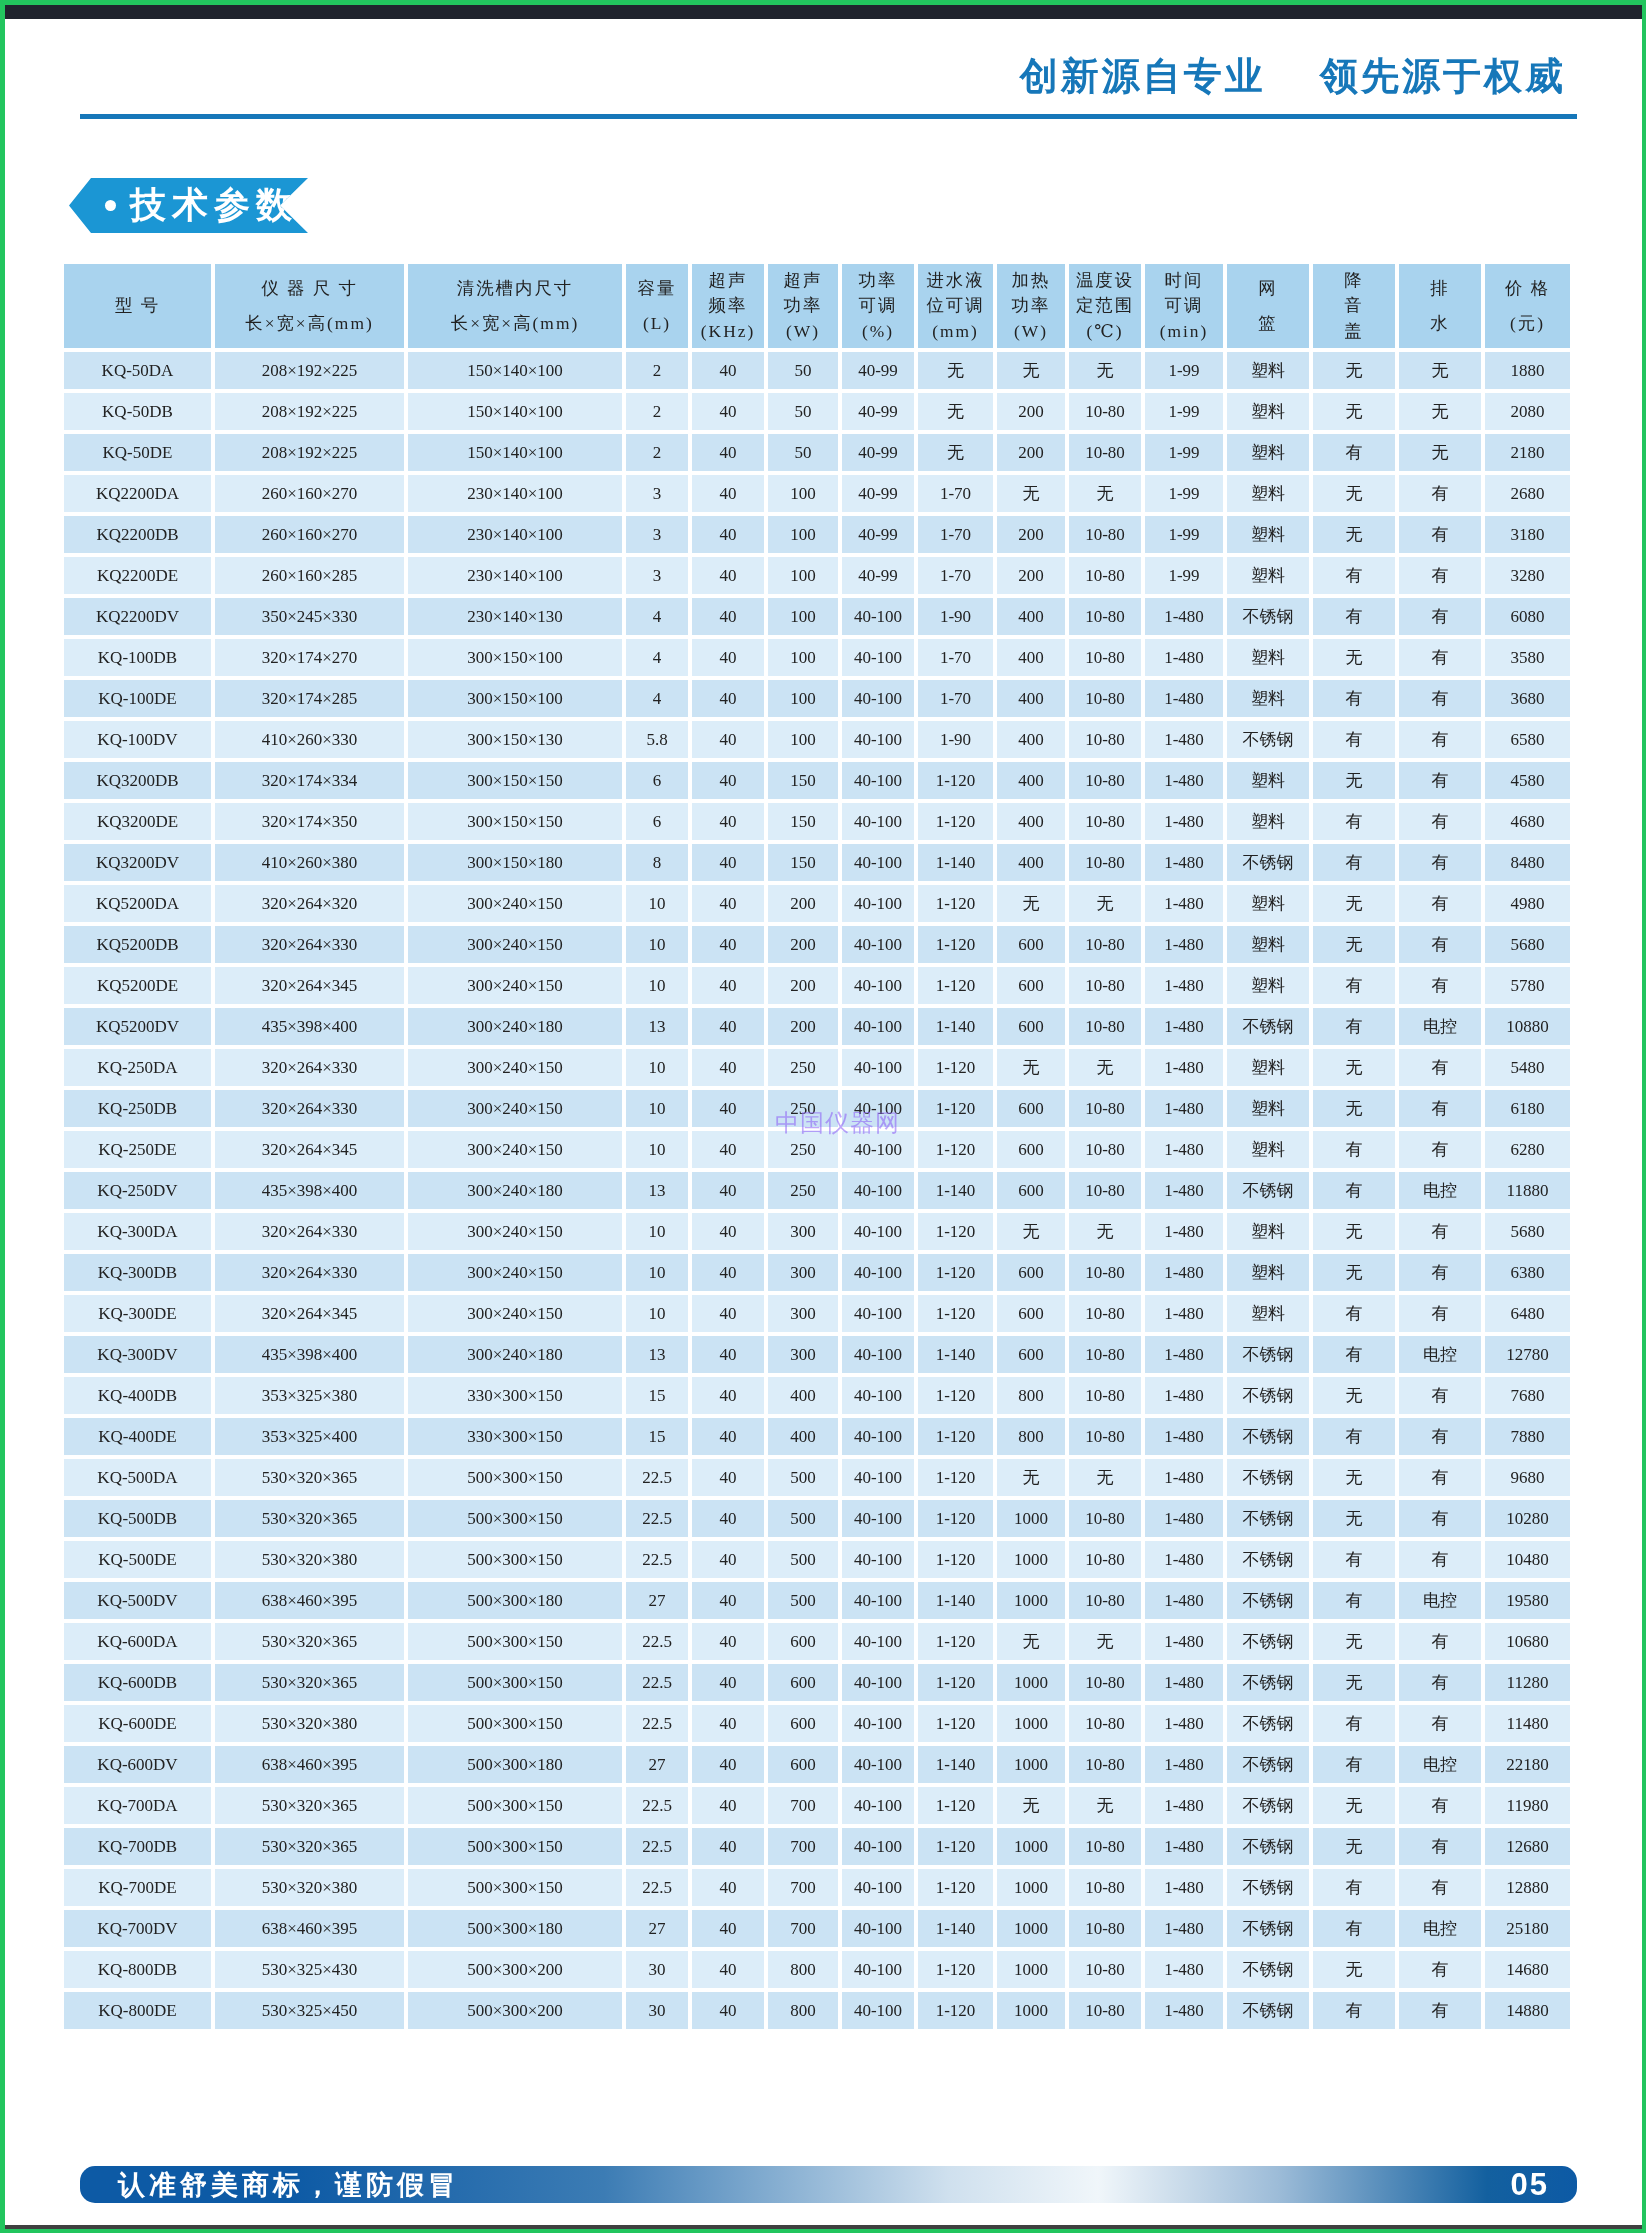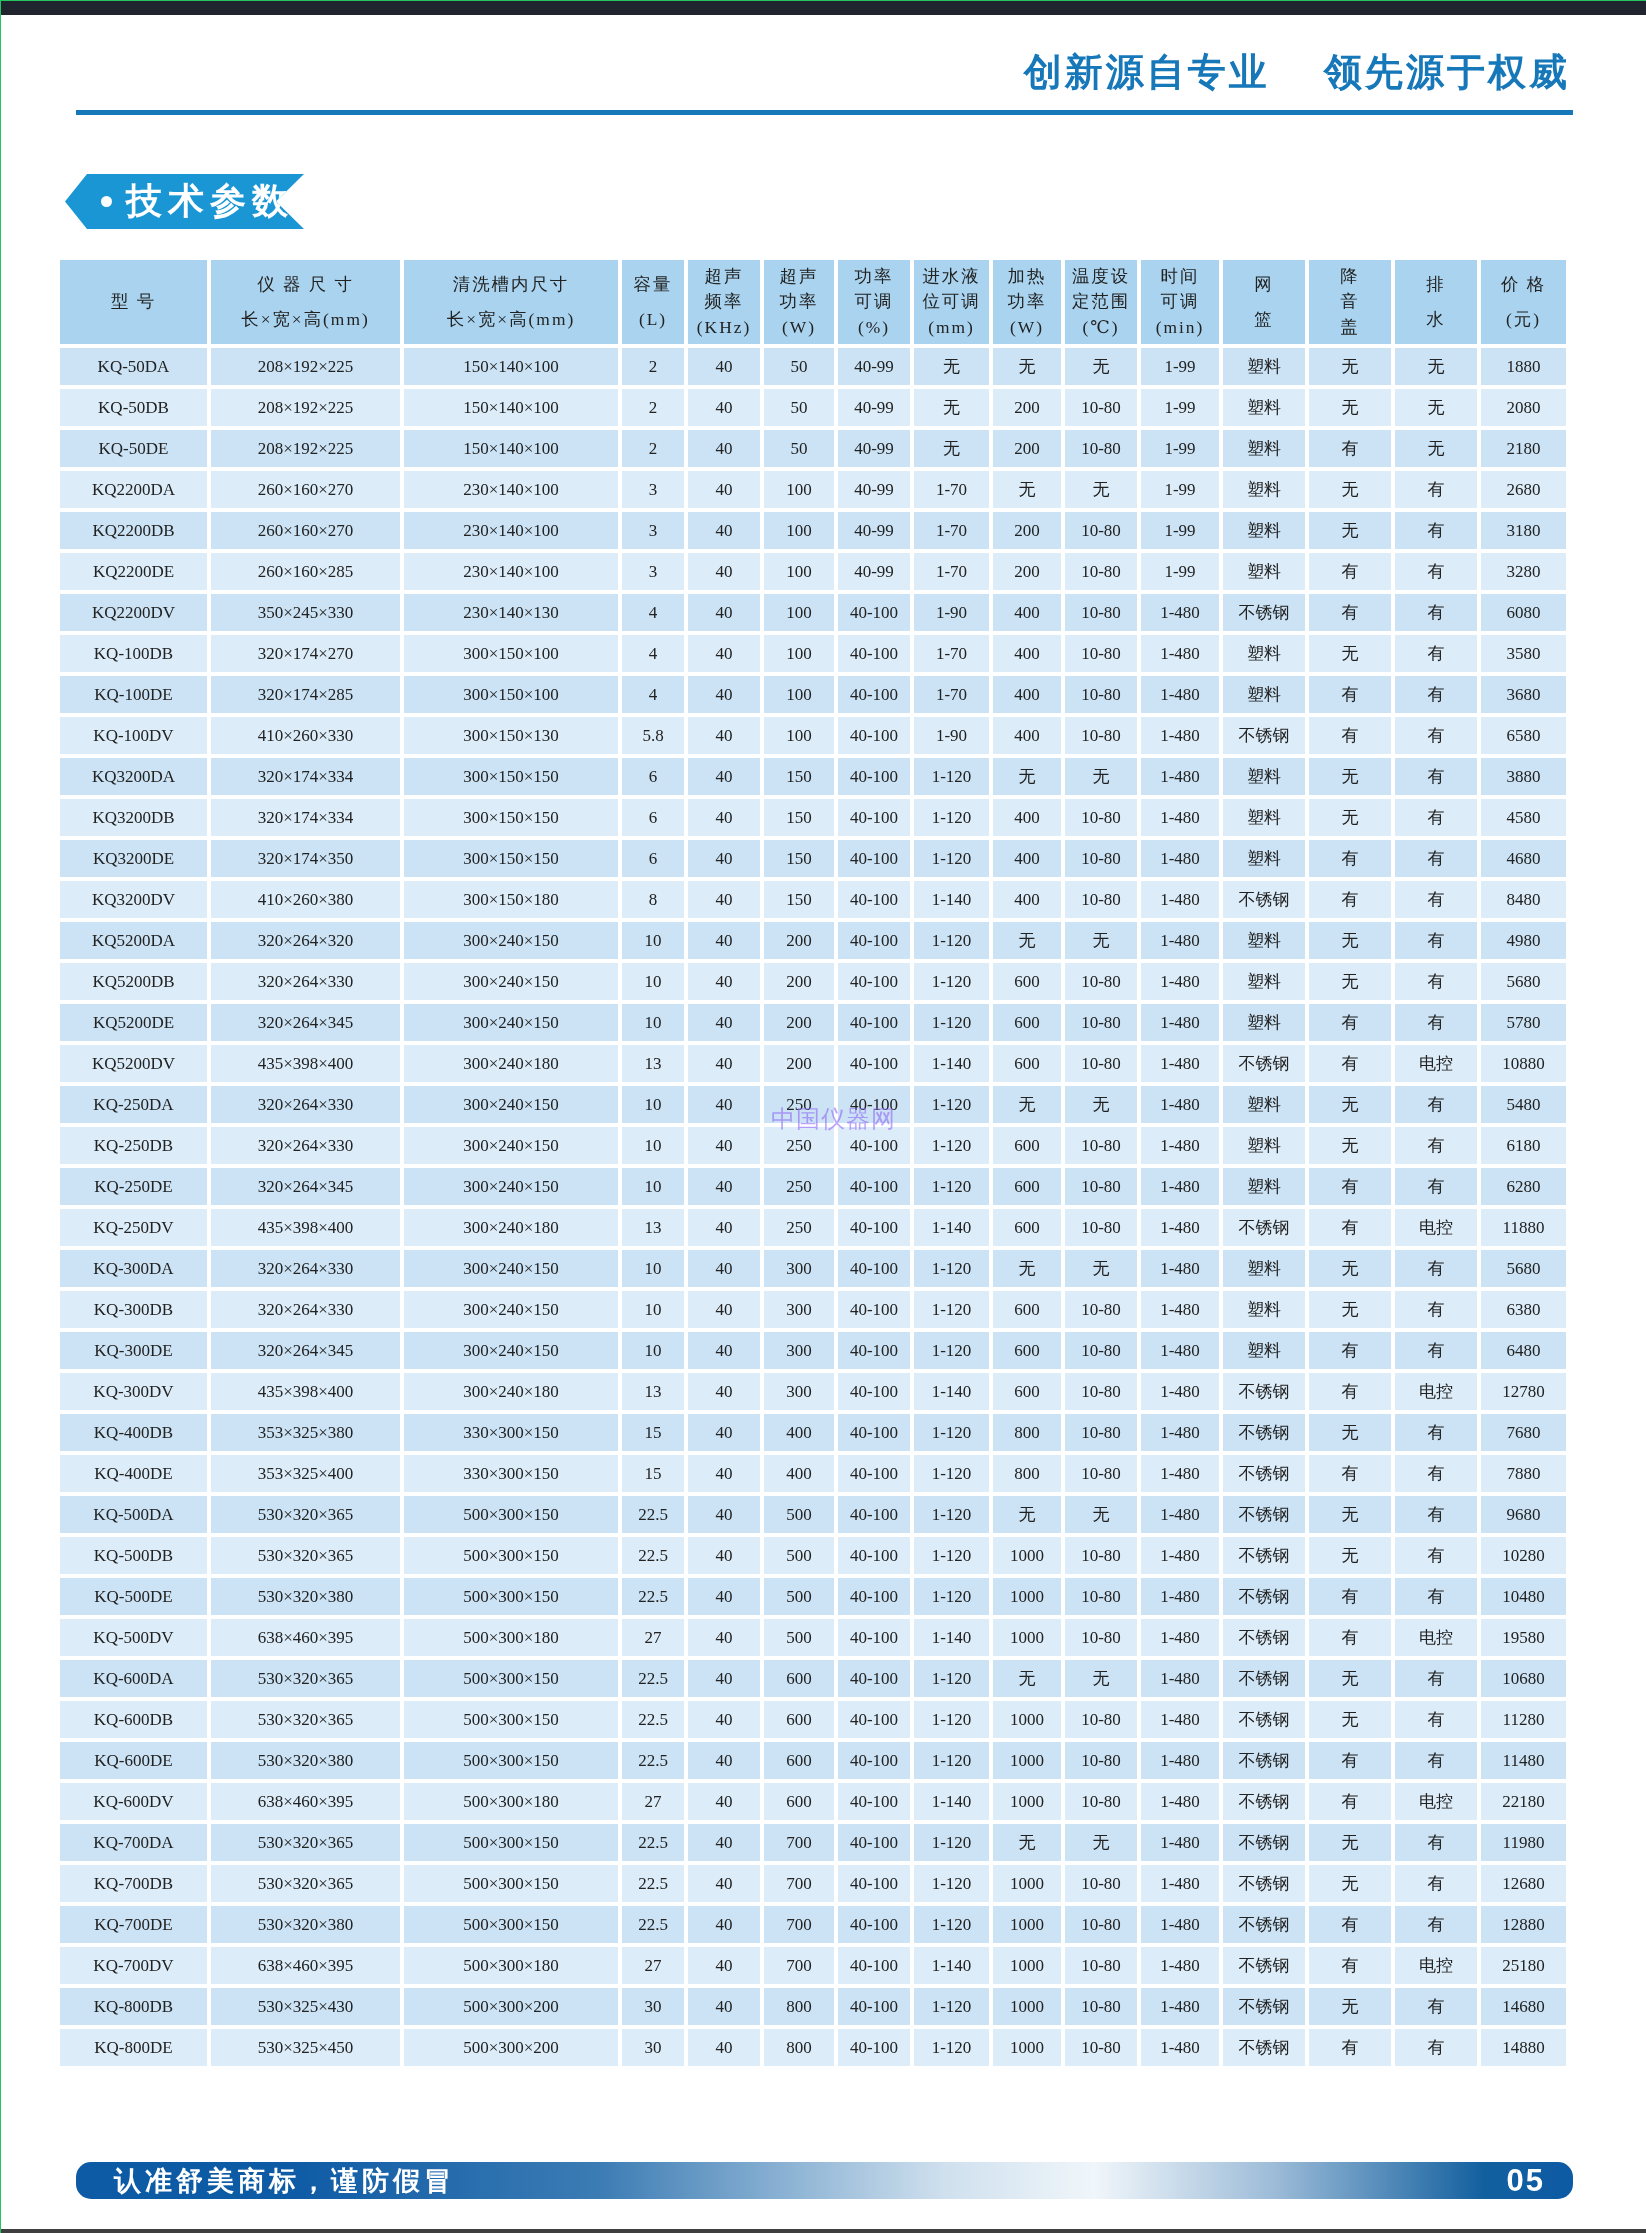--- a/index.html
+++ b/index.html
@@ -1,17 +1,17 @@
 <!DOCTYPE html>
 <html><head>
 <meta charset="utf-8">
 <style>
   html,body{margin:0;padding:0;background:#e9e9e9;}
   .page{position:relative;width:1647px;height:2234px;background:#ffffff;
-        border:1px solid #22c55e;box-sizing:border-box;overflow:hidden;
+        border:5px solid #22c55e;box-sizing:border-box;overflow:hidden;
         font-family:"Liberation Sans",sans-serif;}
   .top-strip{position:absolute;top:0;left:0;right:0;height:14px;background:#20242e;}
   .slogan{position:absolute;top:46px;right:76px;font-size:38px;font-weight:bold;
           color:#1677b9;letter-spacing:3px;white-space:pre;}
   .rule{position:absolute;top:109px;left:75px;width:1497px;height:5px;background:#1677b9;}
   .banner{position:absolute;top:173px;left:64px;width:239px;height:55px;background:#1b96d4;
           clip-path:polygon(0 50%,22px 0,100% 0,calc(100% - 28px) 50%,100% 100%,22px 100%);
           display:flex;align-items:center;}
   .dot{width:11px;height:11px;border-radius:50%;background:#ffffff;margin-left:36px;flex:0 0 auto;}
   .banner-text{color:#ffffff;font-weight:bold;font-size:36px;letter-spacing:6px;margin-left:14px;white-space:nowrap;}
@@ -334,37 +334,20 @@
           <td>1-90</td>
           <td>400</td>
           <td>10-80</td>
           <td>1-480</td>
           <td>不锈钢</td>
           <td>有</td>
           <td>有</td>
           <td>6580</td>
         </tr>
         <tr>
-          <td>KQ3200DA</td>
-          <td>320×174×334</td>
-          <td>300×150×150</td>
-          <td>6</td>
-          <td>40</td>
-          <td>150</td>
-          <td>40-100</td>
-          <td>1-120</td>
-          <td>无</td>
-          <td>无</td>
-          <td>1-480</td>
-          <td>塑料</td>
-          <td>无</td>
-          <td>有</td>
-          <td>3880</td>
-        </tr>
-        <tr>
           <td>KQ3200DB</td>
           <td>320×174×334</td>
           <td>300×150×150</td>
           <td>6</td>
           <td>40</td>
           <td>150</td>
           <td>40-100</td>
           <td>1-120</td>
           <td>400</td>
           <td>10-80</td>

